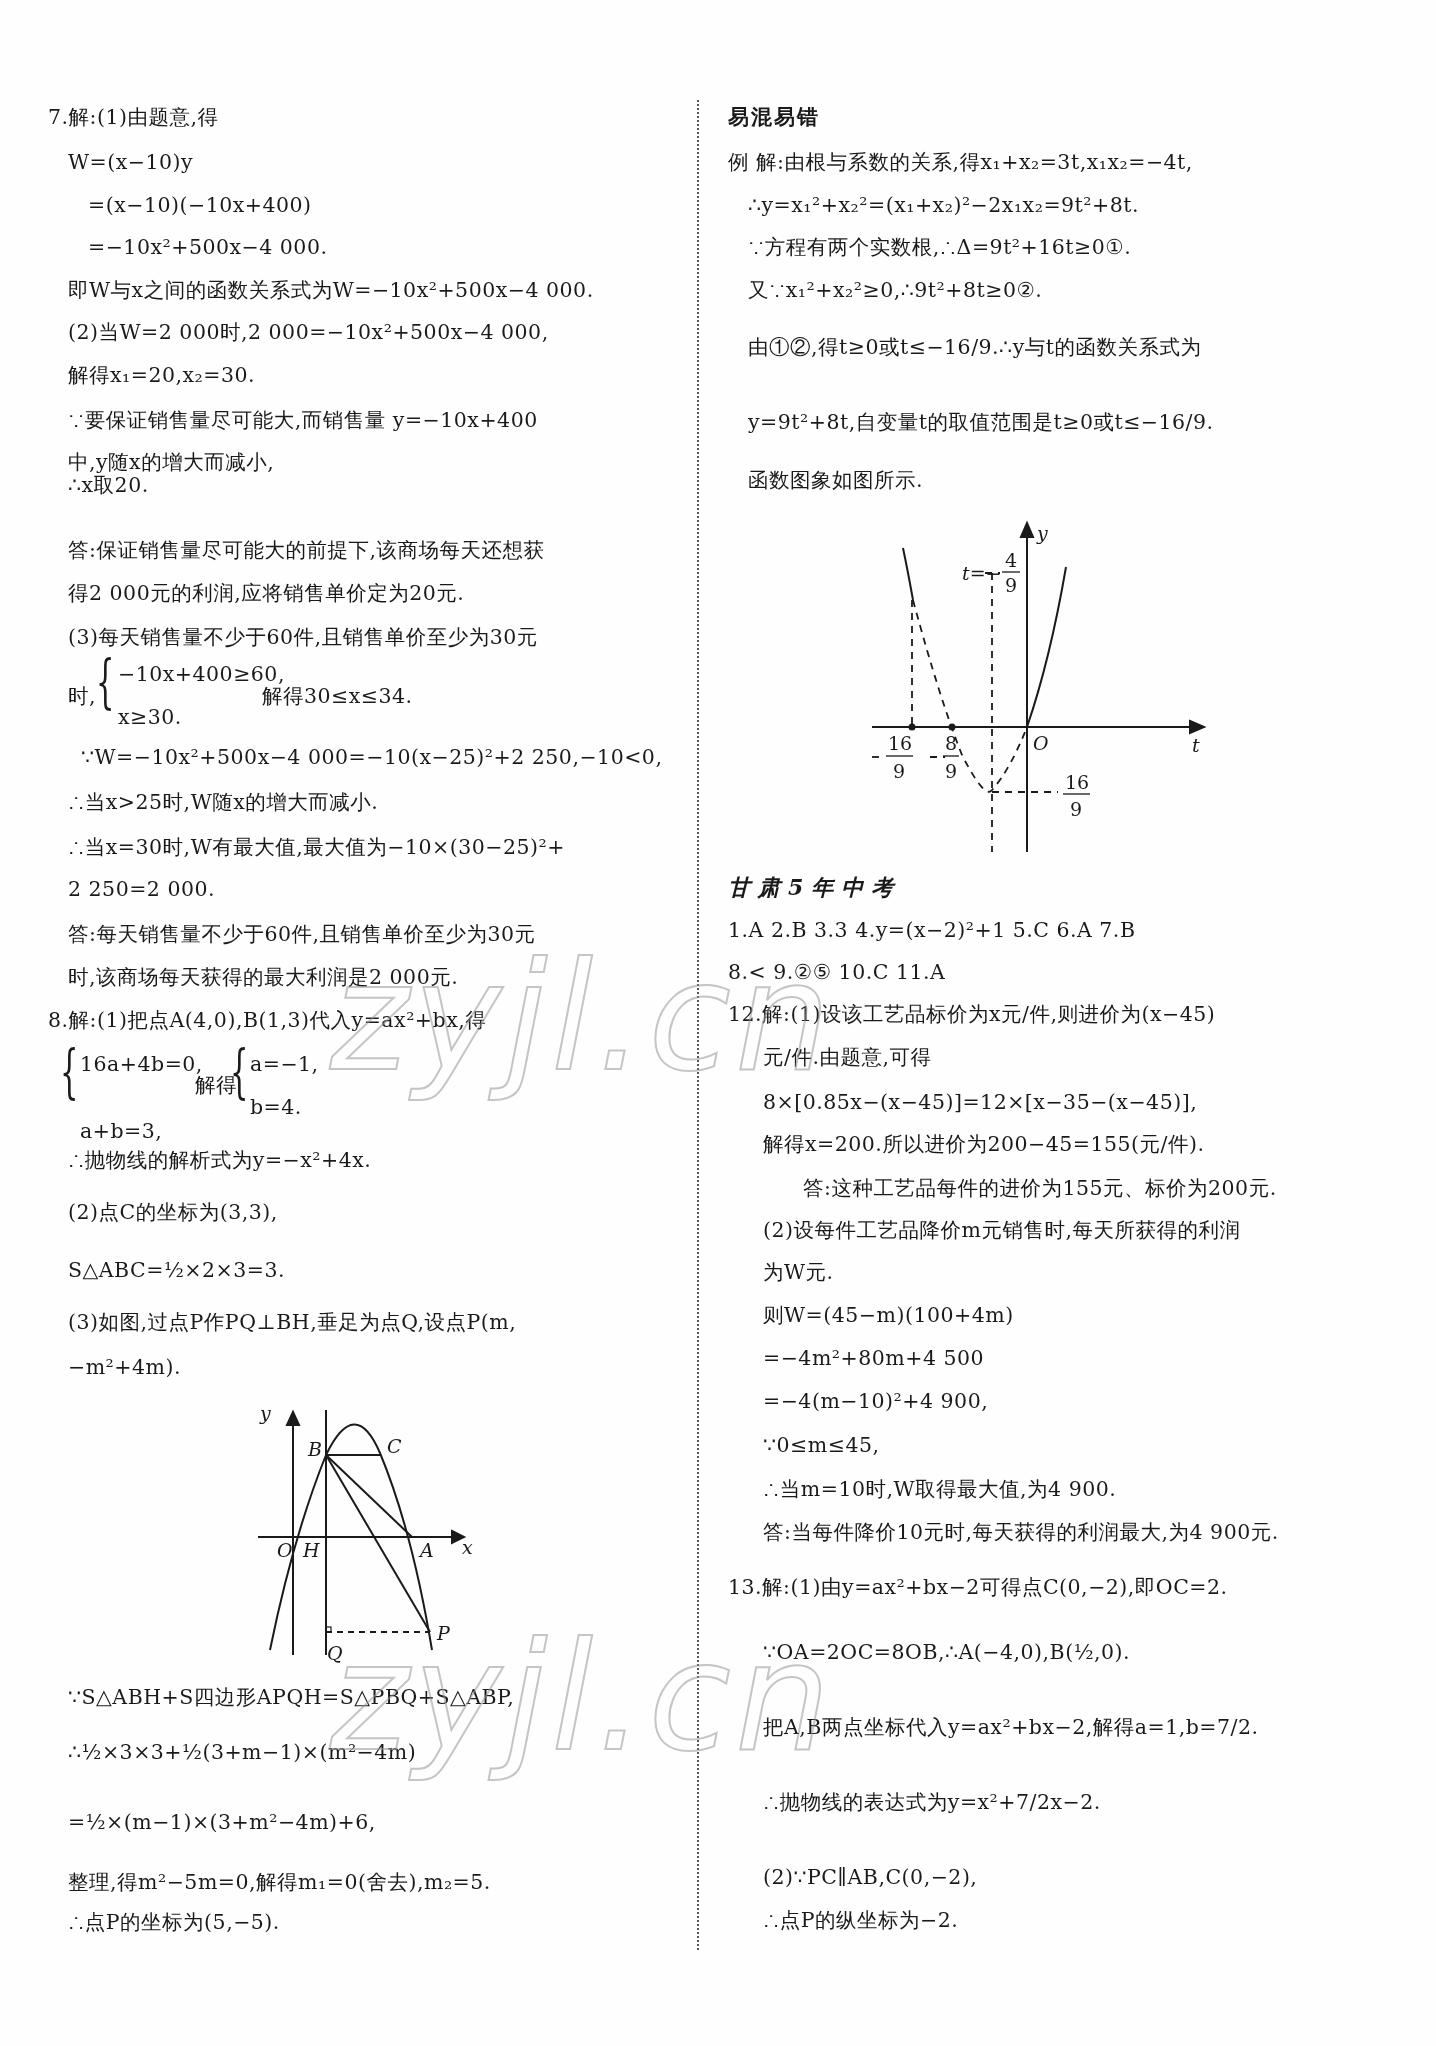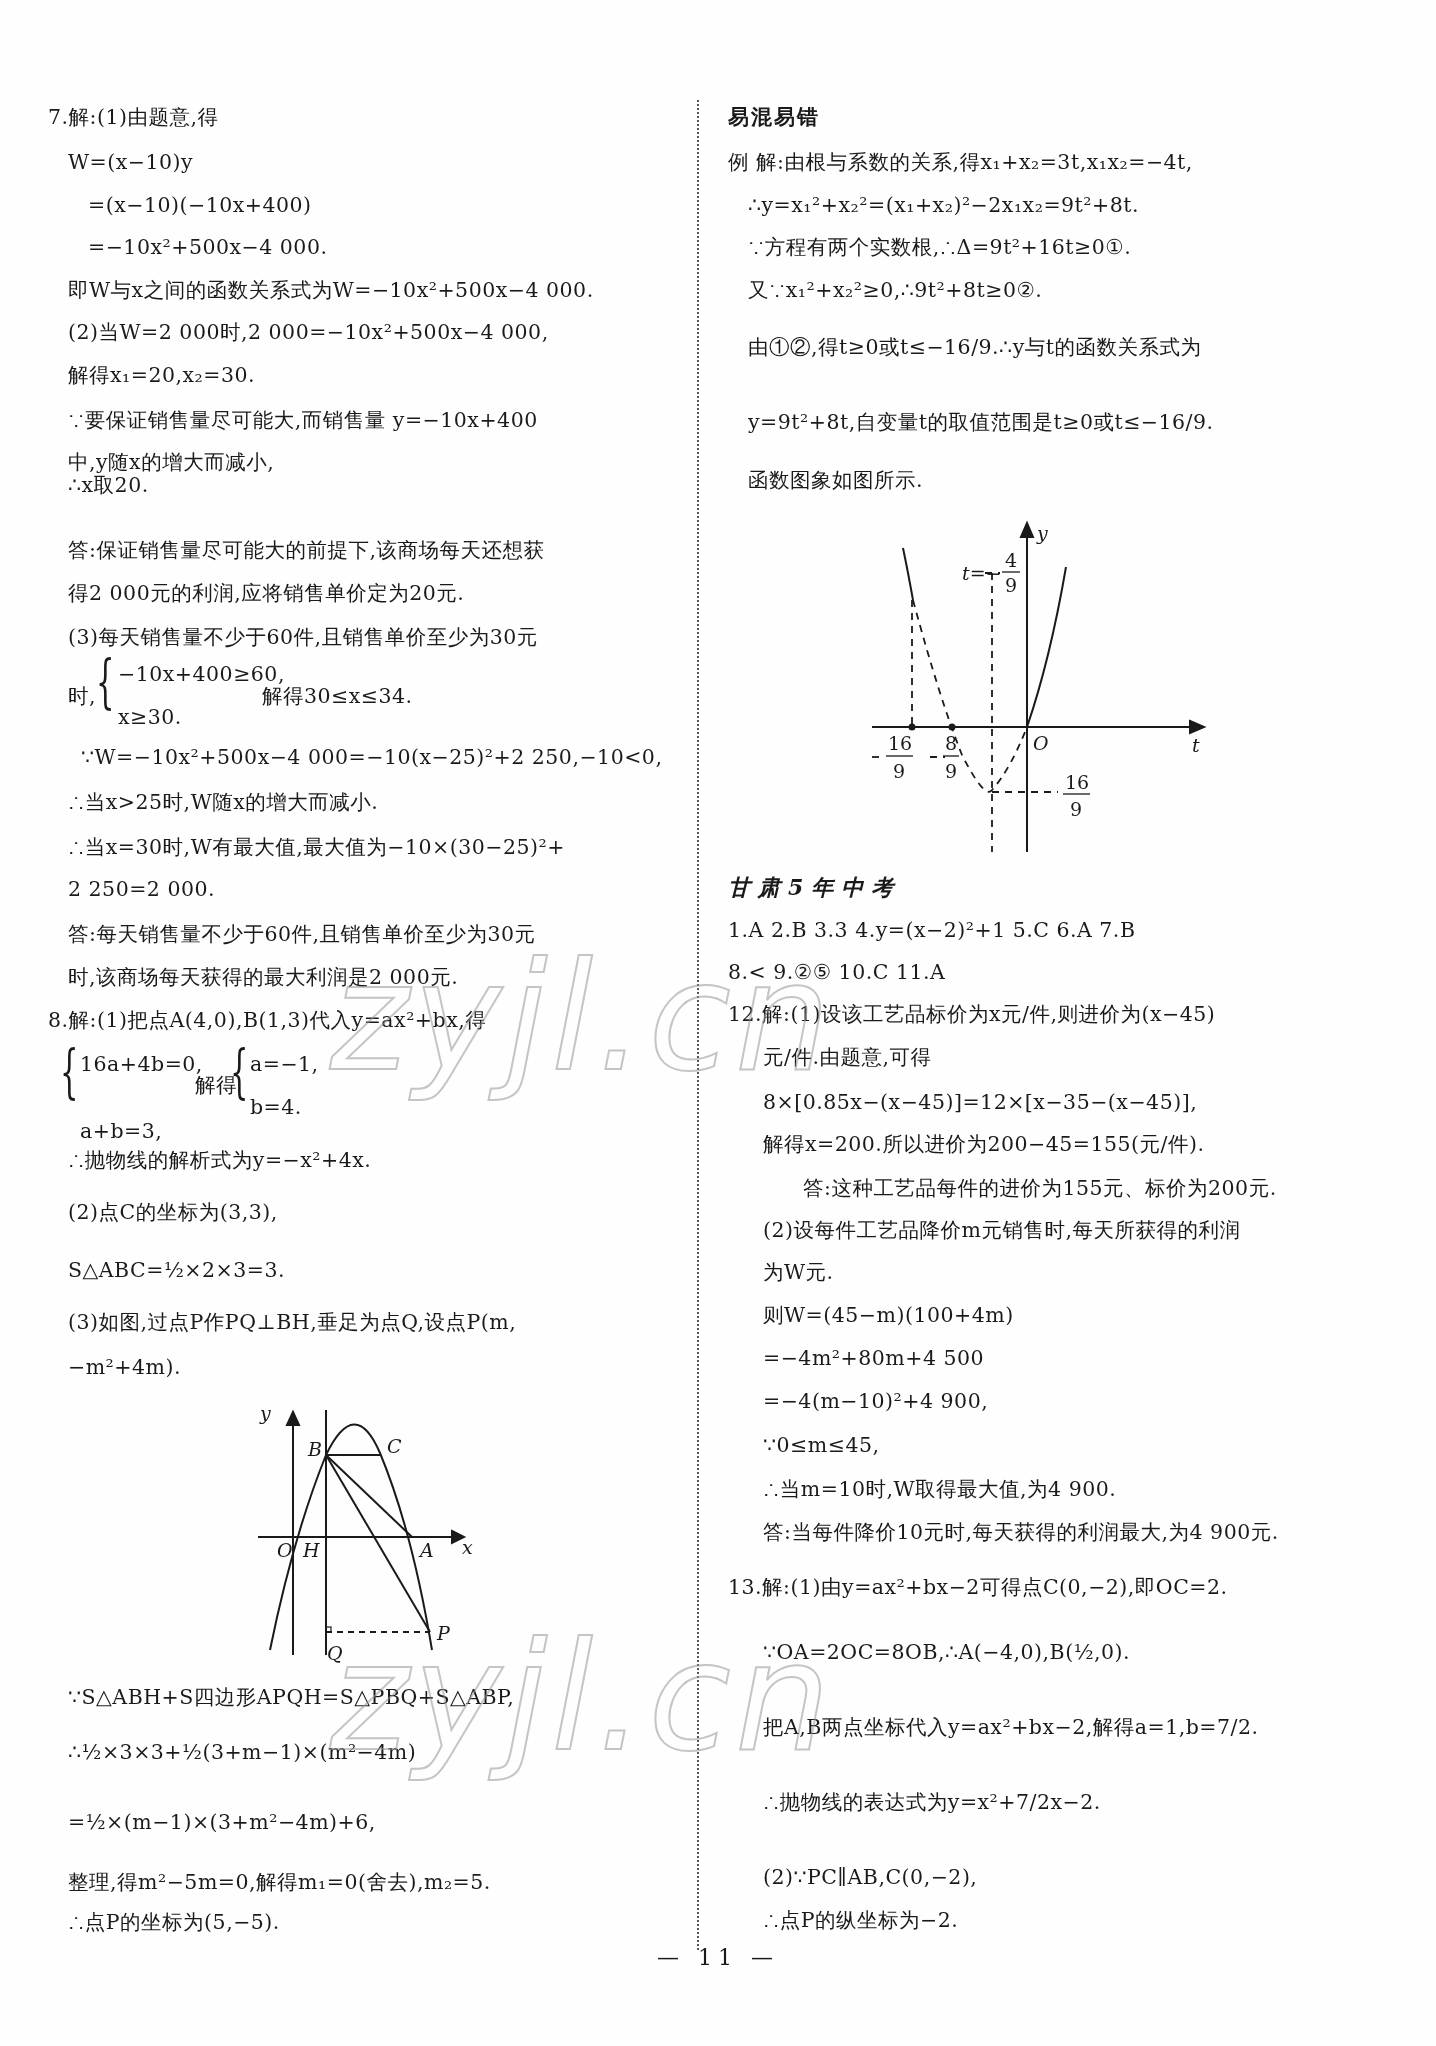--- a/index.html
+++ b/index.html
@@ -187,18 +187,17 @@
     <text class="dn" x="1070" y="816">9</text>
   </svg>
 
   <div class="line" style="left:96px; top:652px; font-size:58px; line-height:60px; transform:scaleX(0.5); transform-origin:left;">{</div>
   <div class="line" style="left:60px; top:1042px; font-size:58px; line-height:60px; transform:scaleX(0.5); transform-origin:left;">{</div>
   <div class="line" style="left:230px; top:1042px; font-size:58px; line-height:60px; transform:scaleX(0.5); transform-origin:left;">{</div>
 
   <div class="watermark" style="left:330px; top:930px;">zyjl.cn</div>
   <div class="watermark" style="left:330px; top:1610px;">zyjl.cn</div>
 
-  <div class="page-num">— 11 —</div>
 </div>
 
 <style>
   .lead { font-weight: normal; }
 </style>
 
 </body></html>

